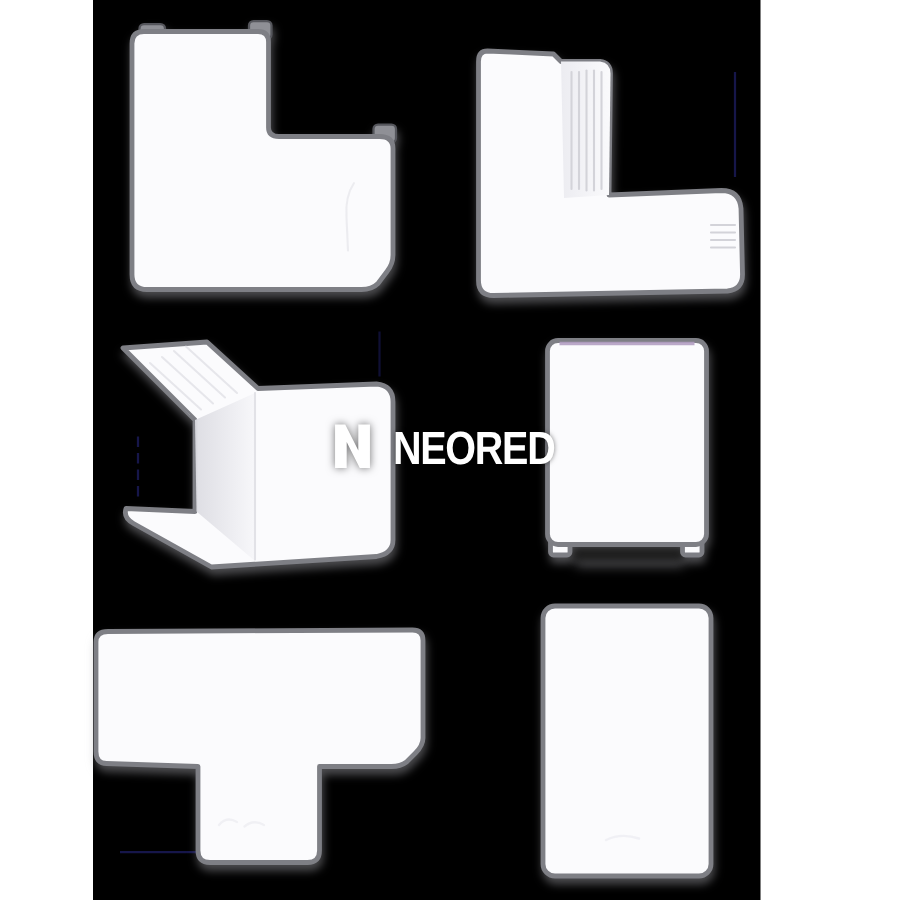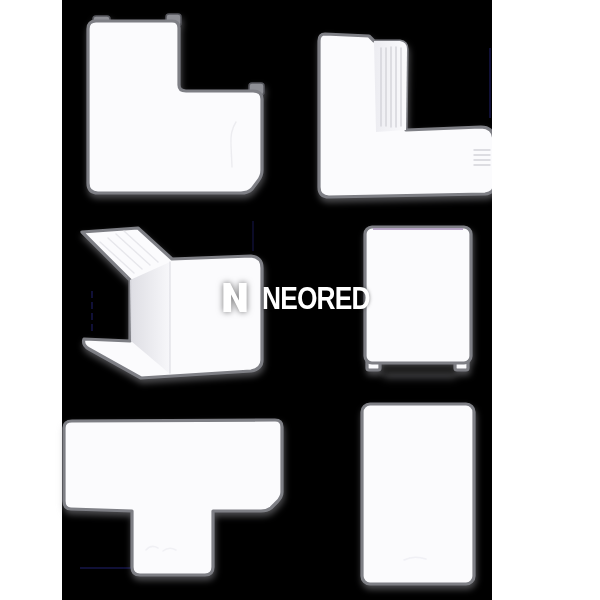--- a/index.html
+++ b/index.html
@@ -1,16 +1,16 @@
 <!DOCTYPE html>
 <html><head>
 <meta charset="utf-8">
 <style>
   html,body{margin:0;padding:0;background:#ffffff;font-family:"Liberation Sans",sans-serif;}
-  .stage{position:relative;width:492px;height:600px;background:#ffffff;overflow:hidden;}
+  .stage{position:relative;width:492px;height:600px;background:#ffffff;overflow:hidden;padding-left:28px;}
   
   .photo-area{position:absolute;top:0;left:62px;width:445px;height:600px;background:#000000;}
   .shapes-svg{position:absolute;top:0;left:0;width:600px;height:600px;}
   
   .piece{fill:#fbfbfd;stroke:#7e7f85;stroke-width:3.2;stroke-linejoin:round;}
   .tab{fill:#8f9096;stroke:#55565c;stroke-width:1.5;}
   .corrugation{stroke:#d3d3d9;stroke-width:1.4;fill:none;stroke-linecap:round;}
   .crease{stroke:#e2e2e7;stroke-width:1.4;fill:none;stroke-linecap:round;}
   .emboss{stroke:#e8e8ee;stroke-width:1.6;fill:none;stroke-linecap:round;opacity:.55;}
   .shade-band{fill:url(#gradBand);}

